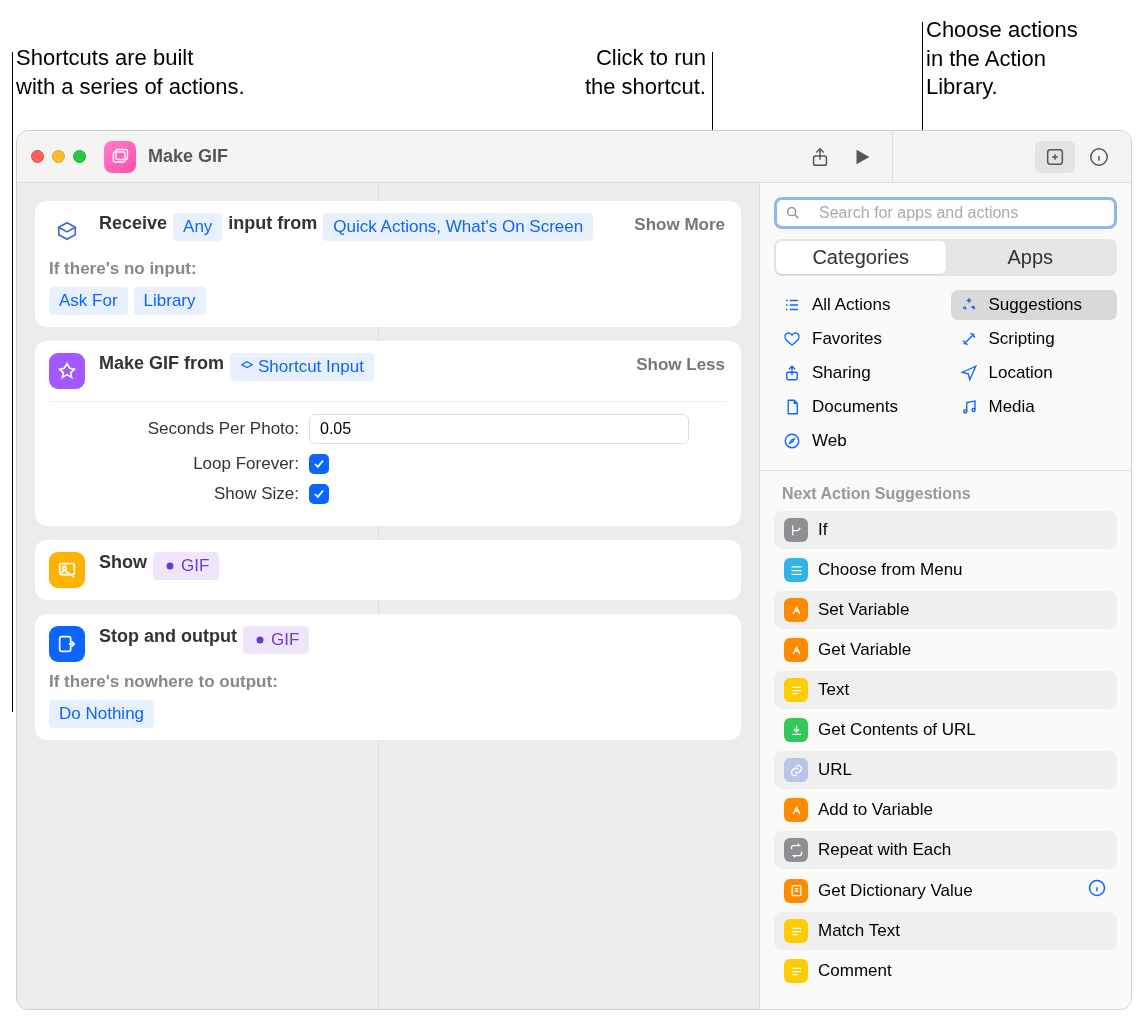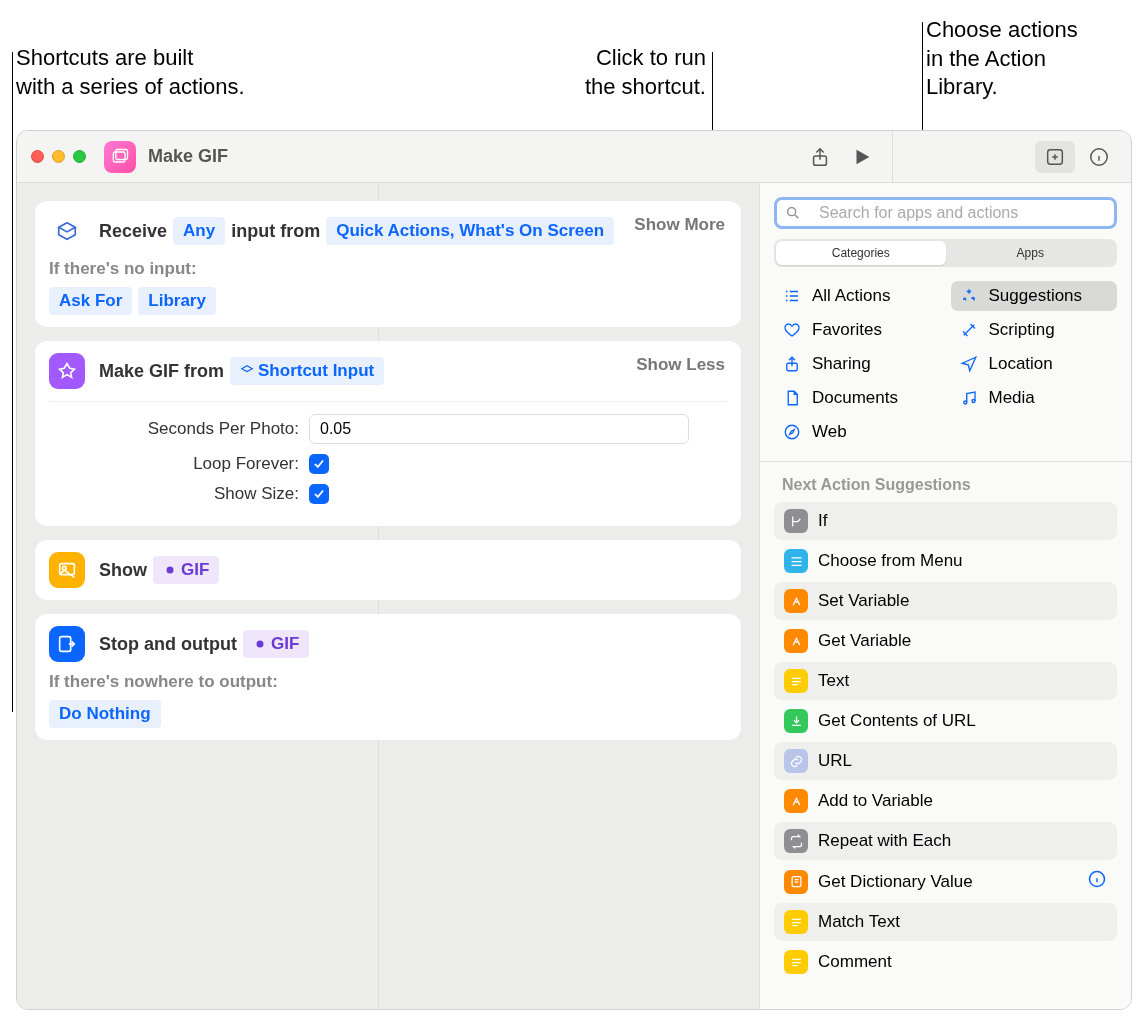--- a/index.html
+++ b/index.html
@@ -113,33 +113,33 @@
 
 
 .card {
   background:#fff;
   border-radius:12px;
   margin: 0 8px 14px;
   padding: 12px 14px;
   position:relative;
 }
 .card .row {
-  display:flex;align-items:center;flex-wrap:wrap;gap:6px;
+  display:flex;align-items:flex-start;flex-wrap:wrap;gap:6px;
 }
 .action-icon {
   width:36px;height:36px;border-radius:9px;
   display:flex;align-items:center;justify-content:center;
   flex-shrink:0;margin-right:8px;
 }
 .action-icon svg{width:22px;height:22px;stroke:#fff;stroke-width:1.8;fill:none;}
 .card .label { font-weight:600;font-size:18px;color:#333; }
 .pill {
   background:#e8f0fe;
   color:#0b66ff;
-  font-weight:700;
+  font-weight:400;
   padding:4px 10px;
   border-radius:4px;
   font-size:17px;
 }
 .pill.inline{display:inline-flex;align-items:center;gap:4px;}
 .pill .picon{display:inline-flex;}
 .pill .picon svg{width:14px;height:14px;stroke:#0b66ff;stroke-width:2;fill:none;}
 .pill.purple{background:#efe6fb;color:#6a3bd4;}
 .pill.purple .picon svg{stroke:#6a3bd4;fill:#6a3bd4;}
 .muted { color:#777;font-weight:600;font-size:17px;}
@@ -167,21 +167,21 @@
   padding:4px 8px;background:#fff;
 }
 .search svg{width:16px;height:16px;stroke:#888;stroke-width:2;fill:none;}
 .search input{border:none;outline:none;flex:1;font-size:16px;color:#333;}
 .search input::placeholder{color:#aaa;}
 
 .seg{
   display:flex;margin:0 14px 14px;
   background:#e6e6e4;border-radius:8px;padding:2px;
 }
-.seg .sbtn{flex:1;text-align:center;padding:5px 6px;font-size:12px;border-radius:6px;color:#333;}
+.seg .sbtn{flex:1;text-align:center;padding:5px 6px;font-size:20px;border-radius:6px;color:#333;}
 .seg .sbtn.active{background:#fff;box-shadow:0 1px 2px rgba(0,0,0,0.1);}
 
 .catgrid{
   display:grid;grid-template-columns:1fr 1fr;
   padding:0 14px 14px;gap:4px 10px;
 }
 .cat{
   display:flex;align-items:center;gap:10px;
   padding:5px 8px;border-radius:7px;font-size:17px;
 }

